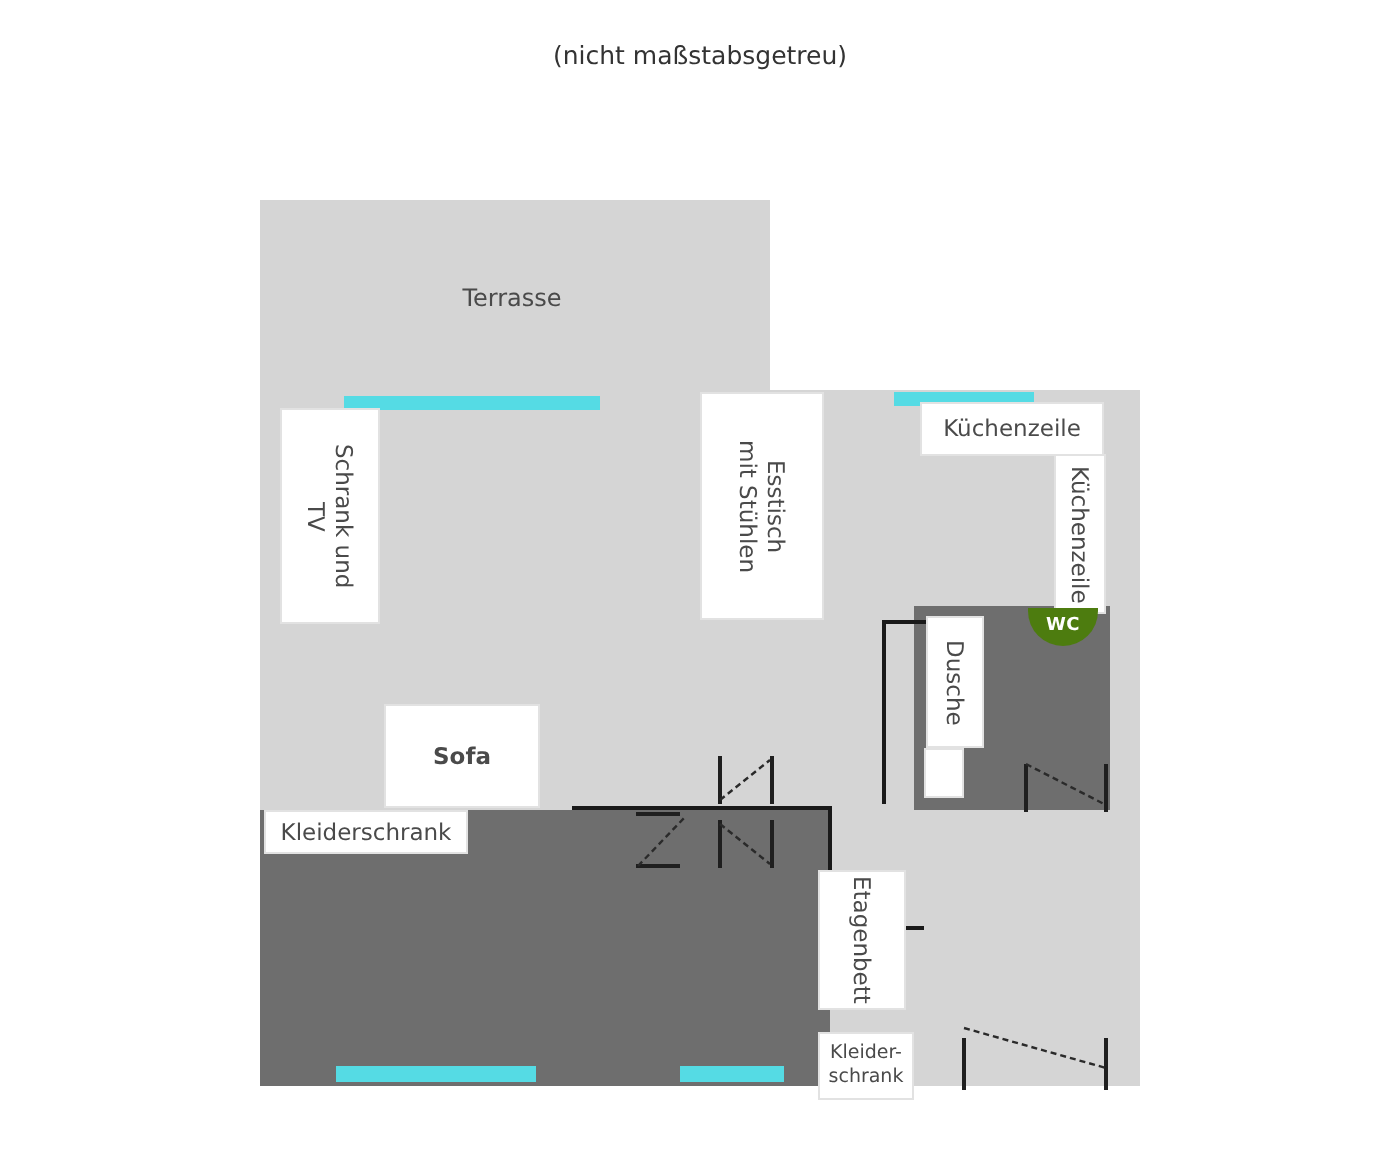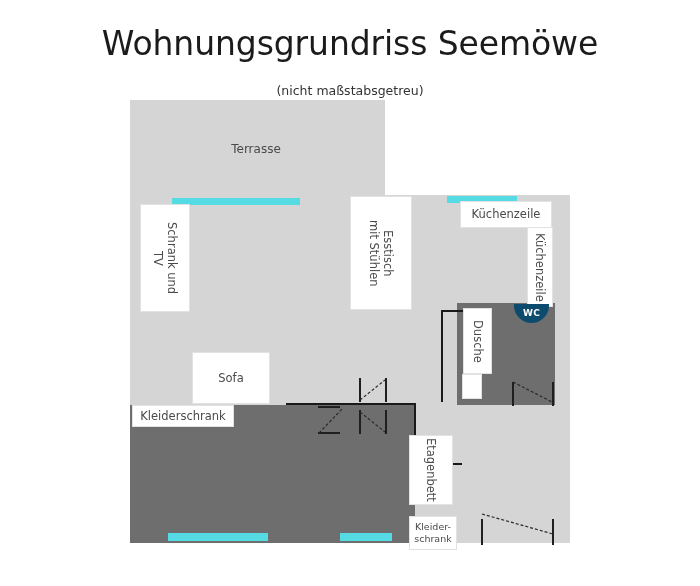--- a/index.html
+++ b/index.html
@@ -103,39 +103,38 @@
   
   .swing {
     position: absolute;
     overflow: visible;
   }
   .swing svg { display: block; overflow: visible; }
 
   
   #wc-badge {
     position: absolute;
-    background: #0c4a6e;
+    background: #4d7c0f;
     border-bottom-left-radius: 100px 100px;
     border-bottom-right-radius: 100px 100px;
     display: flex;
     align-items: center;
     justify-content: center;
     color: #ffffff;
     font-size: 9px;
     font-weight: 700;
     letter-spacing: 0.2px;
     padding-bottom: 2px;
     box-sizing: border-box;
   }
 </style>
 </head>
 <body>
 
 <div id="heading">
-  <h1 id="plan-title">Wohnungsgrundriss Seemöwe</h1>
   <p id="plan-subtitle">(nicht maßstabsgetreu)</p>
 </div>
 
 <div id="plan">
 
   <div class="shape floor-light" style="left:130px; top:100px; width:255px; height:305px;"></div>
 
   <div class="shape floor-light" style="left:385px; top:195px; width:185px; height:210px;"></div>
 
   <div class="shape floor-dark" style="left:457px; top:303px; width:98px; height:102px;"></div>
@@ -209,21 +208,21 @@
 mit Stühlen</div>
 
   <div class="shape furn" style="left:460px; top:201px; width:92px; height:27px;">Küchenzeile</div>
 
   <div class="shape furn rot" style="left:527px; top:227px; width:26px; height:80px;">Küchenzeile</div>
 
   <div class="shape furn rot" style="left:463px; top:308px; width:29px; height:66px;">Dusche</div>
 
   <div class="shape furn" style="left:462px; top:374px; width:20px; height:25px;"></div>
 
-  <div class="shape furn" style="left:192px; top:352px; width:78px; height:52px;">Sofa</div>
+  <div class="shape furn" style="left:192px; top:352px; width:78px; height:52px;font-weight:bold;">Sofa</div>
 
   <div class="shape furn" style="left:132px; top:405px; width:102px; height:22px;">Kleiderschrank</div>
 
 
   <div class="shape furn rot" style="left:409px; top:435px; width:44px; height:70px;">Etagenbett</div>
 
   <div class="shape furn small" style="left:409px; top:516px; width:48px; height:34px;">Kleider-
 schrank</div>
 
   <div id="wc-badge" style="left:514px; top:304px; width:35px; height:19px;">WC</div>

